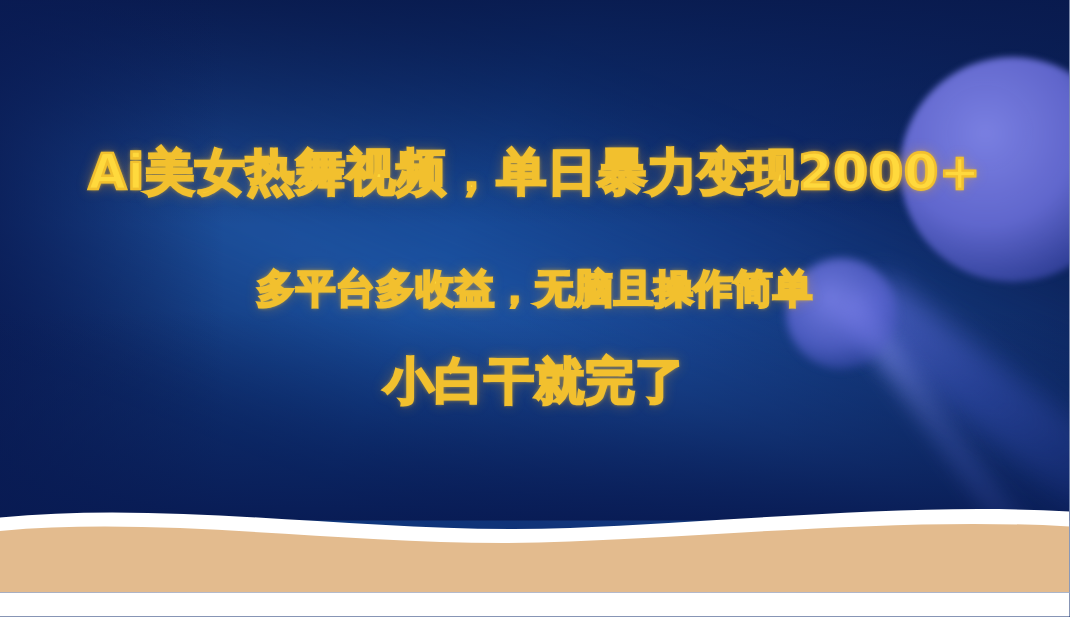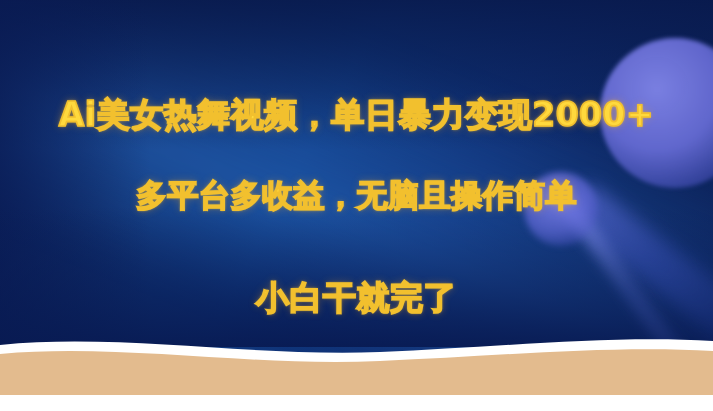--- a/index.html
+++ b/index.html
@@ -174,21 +174,21 @@
     left: 0;
     top: 0;
     width: 100%;
     color: transparent;
     -webkit-text-stroke: 3.4px #e33d77;
     text-shadow: 0 0 4px rgba(230,60,120,0.6);
     z-index: -1;
   }
 
   .line-1 { margin-bottom: 49px; }
-  .line-2 { margin-bottom: 70px; font-size: 31px; }
+  .line-2 { margin-bottom: 31px; font-size: 26px; }
   .line-3 { font-size: 33px; }
 </style>
 </head>
 <body>
 
 <div class="banner">
 
   <div class="bg-base"></div>
   <div class="bg-diagonal-sheen"></div>
   <div class="bg-top-shade"></div>

